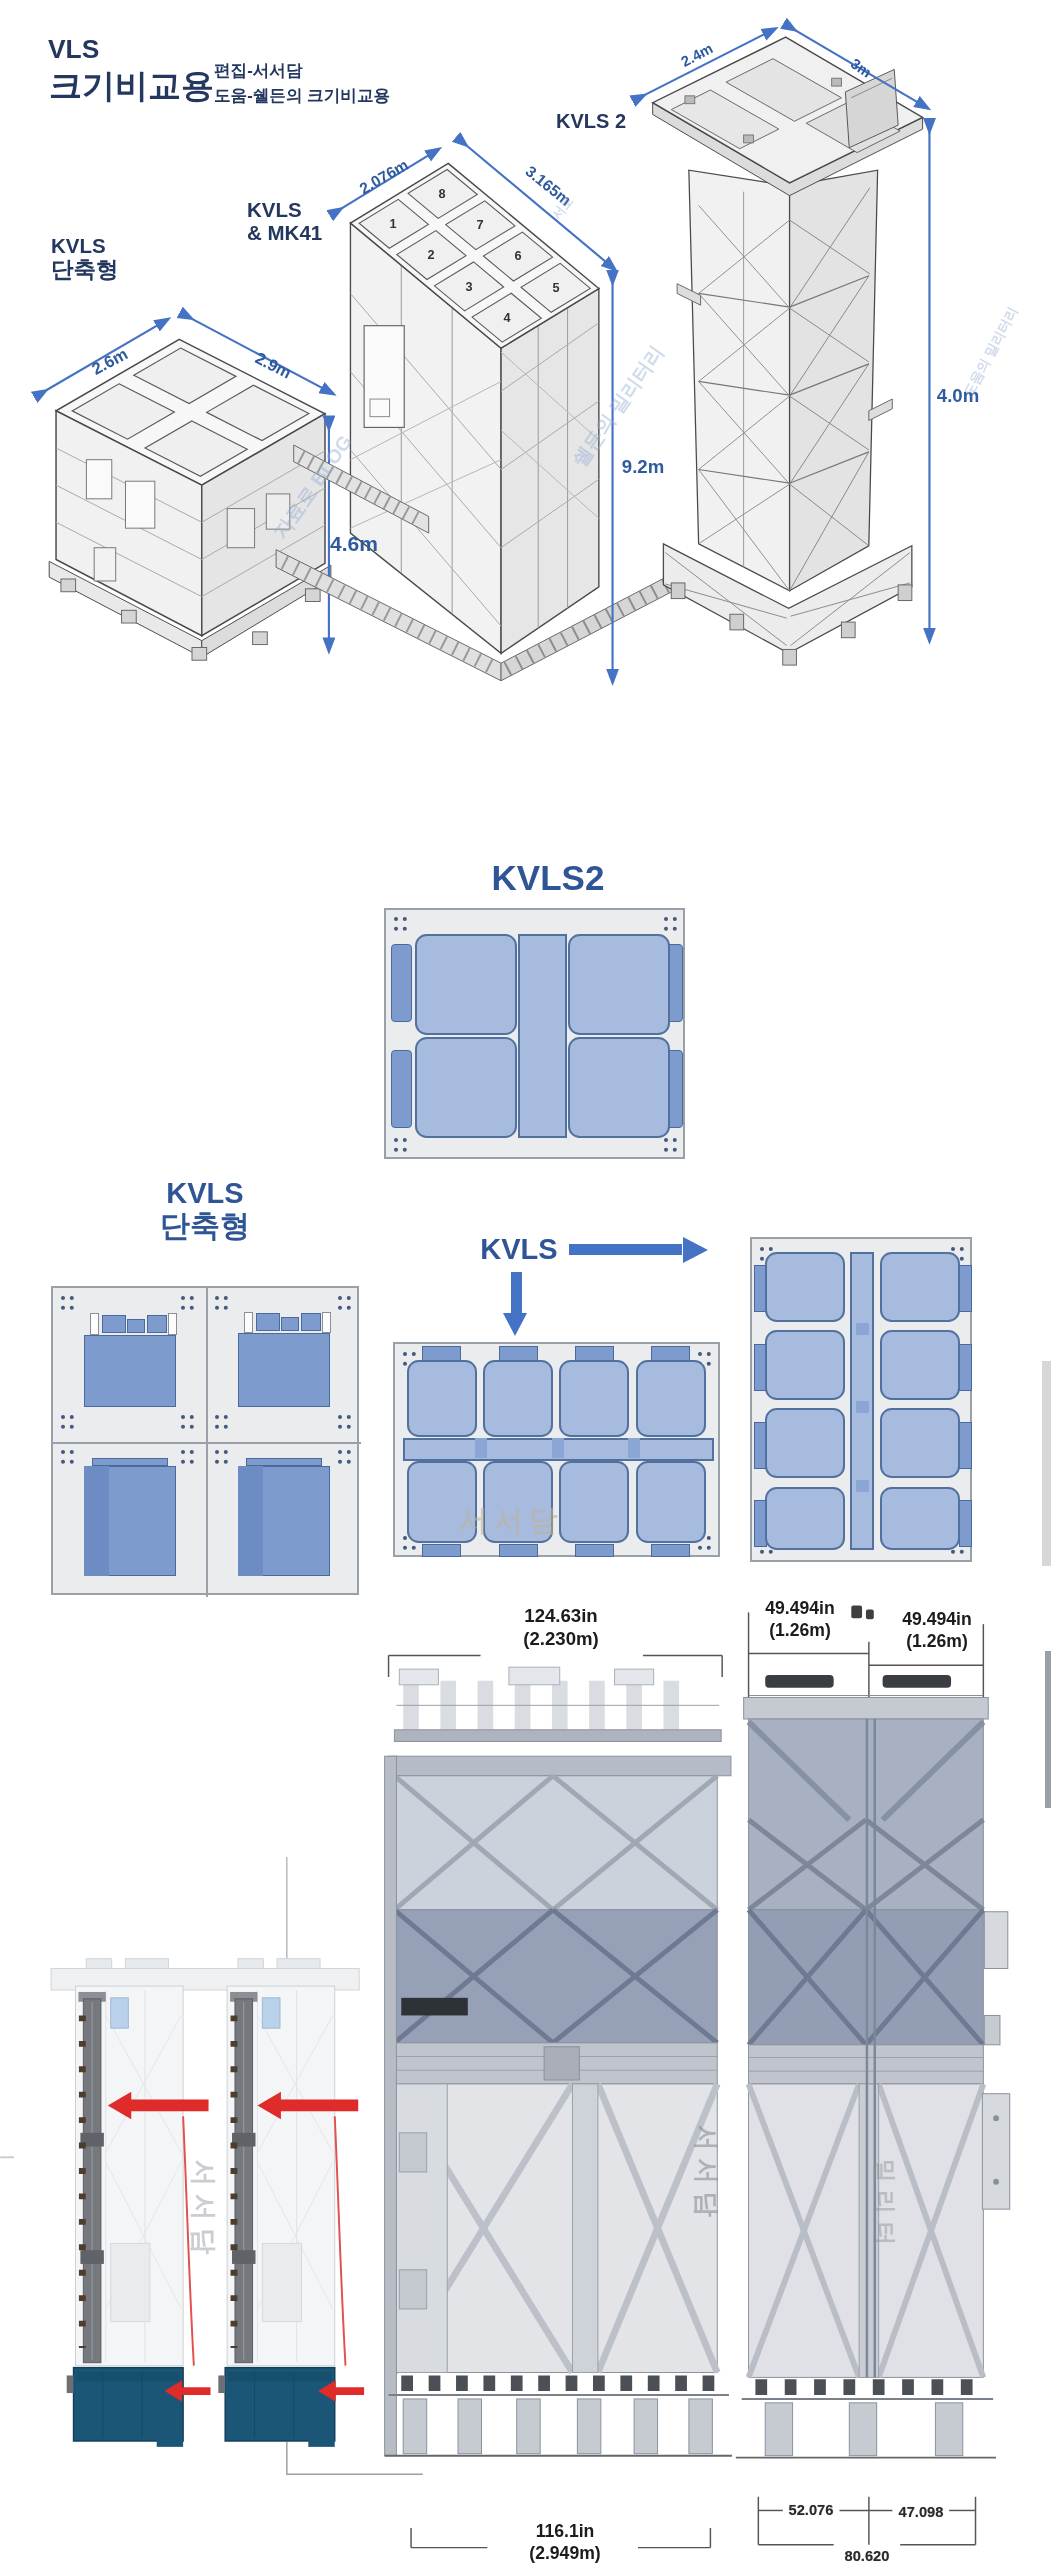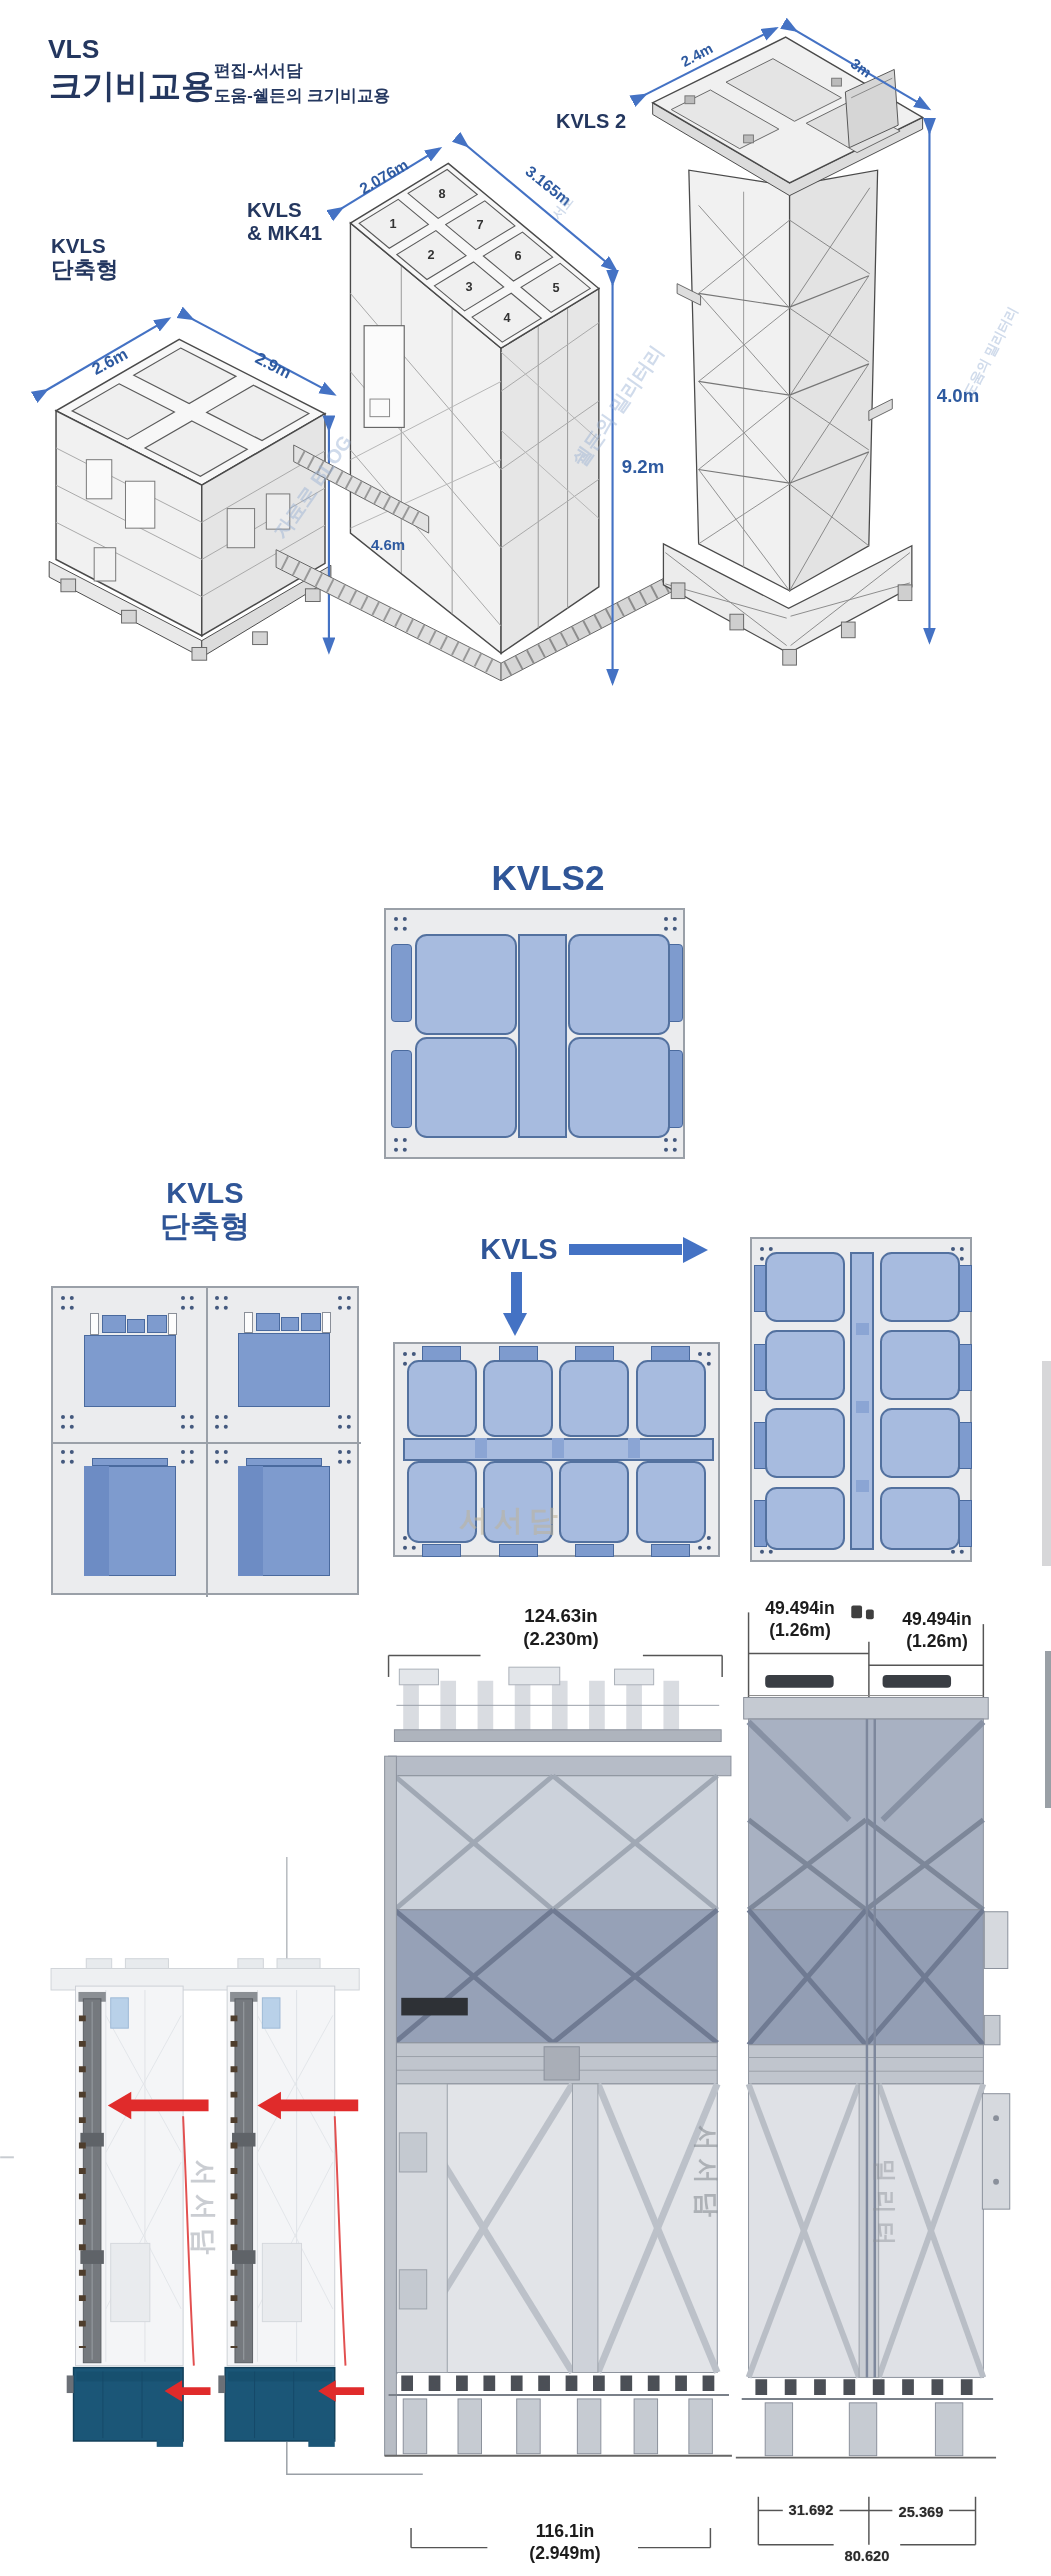--- a/index.html
+++ b/index.html
@@ -176,21 +176,21 @@
     <div style="font-size:22.5px;">단축형</div>
   </div>
   <div class="abs navy" style="left:247px;top:199px;font-size:20.5px;">
     <div>KVLS</div>
     <div>&amp; MK41</div>
   </div>
   <div class="abs navy" style="left:556px;top:110px;font-size:20px;">KVLS 2</div>
 
   <div class="abs dim ctr" style="left:110px;top:362px;font-size:16.6px;transform:translate(-50%,-50%) rotate(-28deg);">2.6m</div>
   <div class="abs dim ctr" style="left:273px;top:366px;font-size:16.6px;transform:translate(-50%,-50%) rotate(27deg);">2.9m</div>
-  <div class="abs dim ctr" style="left:354px;top:544px;font-size:15px;margin-left:34px;">4.6m</div>
+  <div class="abs dim ctr" style="left:354px;top:544px;font-size:21px;">4.6m</div>
   <div class="abs dim ctr" style="left:384px;top:177px;font-size:15.7px;transform:translate(-50%,-50%) rotate(-30deg);">2.076m</div>
   <div class="abs dim ctr" style="left:548px;top:186px;font-size:15.7px;transform:translate(-50%,-50%) rotate(39deg);">3.165m</div>
   <div class="abs dim ctr" style="left:643px;top:467px;font-size:18.6px;">9.2m</div>
   <div class="abs dim ctr" style="left:697px;top:55px;font-size:14.7px;transform:translate(-50%,-50%) rotate(-28deg);">2.4m</div>
   <div class="abs dim ctr" style="left:861px;top:68px;font-size:14.7px;transform:translate(-50%,-50%) rotate(35deg);">3m</div>
   <div class="abs dim ctr" style="left:958px;top:396px;font-size:18.6px;">4.0m</div>
 
   <div class="cellnum" style="left:393px;top:224px;">1</div>
   <div class="cellnum" style="left:431px;top:255px;">2</div>
   <div class="cellnum" style="left:469px;top:287px;">3</div>
@@ -526,22 +526,22 @@
     <div>(1.26m)</div>
   </div>
   <div class="dimlbl" style="left:937px;top:1608px;font-size:17.6px;">
     <div>49.494in</div>
     <div>(1.26m)</div>
   </div>
   <div class="dimlbl" style="left:565px;top:2520px;font-size:17.6px;">
     <div>116.1in</div>
     <div>(2.949m)</div>
   </div>
-  <div class="abs ctr" style="left:811px;top:2510px;font-size:14.7px;font-weight:bold;color:#2a2a2a;text-shadow:0 0 1px rgba(0,0,0,.35);">31.692</div>
-  <div class="abs ctr" style="left:921px;top:2512px;font-size:14.7px;font-weight:bold;color:#2a2a2a;text-shadow:0 0 1px rgba(0,0,0,.35);">25.369</div>
+  <div class="abs ctr" style="left:811px;top:2510px;font-size:14.7px;font-weight:bold;color:#2a2a2a;text-shadow:0 0 1px rgba(0,0,0,.35);">52.076</div>
+  <div class="abs ctr" style="left:921px;top:2512px;font-size:14.7px;font-weight:bold;color:#2a2a2a;text-shadow:0 0 1px rgba(0,0,0,.35);">47.098</div>
   <div class="abs ctr" style="left:867px;top:2543px;font-size:14.7px;font-weight:bold;color:#2a2a2a;background:#fff;padding:0 3.9px;text-shadow:0 0 1px rgba(0,0,0,.35);margin-top:13px;">80.620</div>
 
   <div class="abs wmv ctr" style="left:203px;top:2211px;font-size:26.4px;letter-spacing:7.8px;transform:translate(-50%,-50%) rotate(90deg);color:rgba(150,155,165,.5);">서서담</div>
   <div class="abs wmv ctr" style="left:706px;top:2175px;font-size:25.4px;letter-spacing:7.8px;transform:translate(-50%,-50%) rotate(90deg);color:rgba(130,135,140,.55);">서서담</div>
   <div class="abs wmv ctr" style="left:885px;top:2206px;font-size:23.5px;letter-spacing:7.8px;transform:translate(-50%,-50%) rotate(90deg);color:rgba(140,145,150,.45);">밀리터</div>
 
 </div>
 
 
 </body></html>

